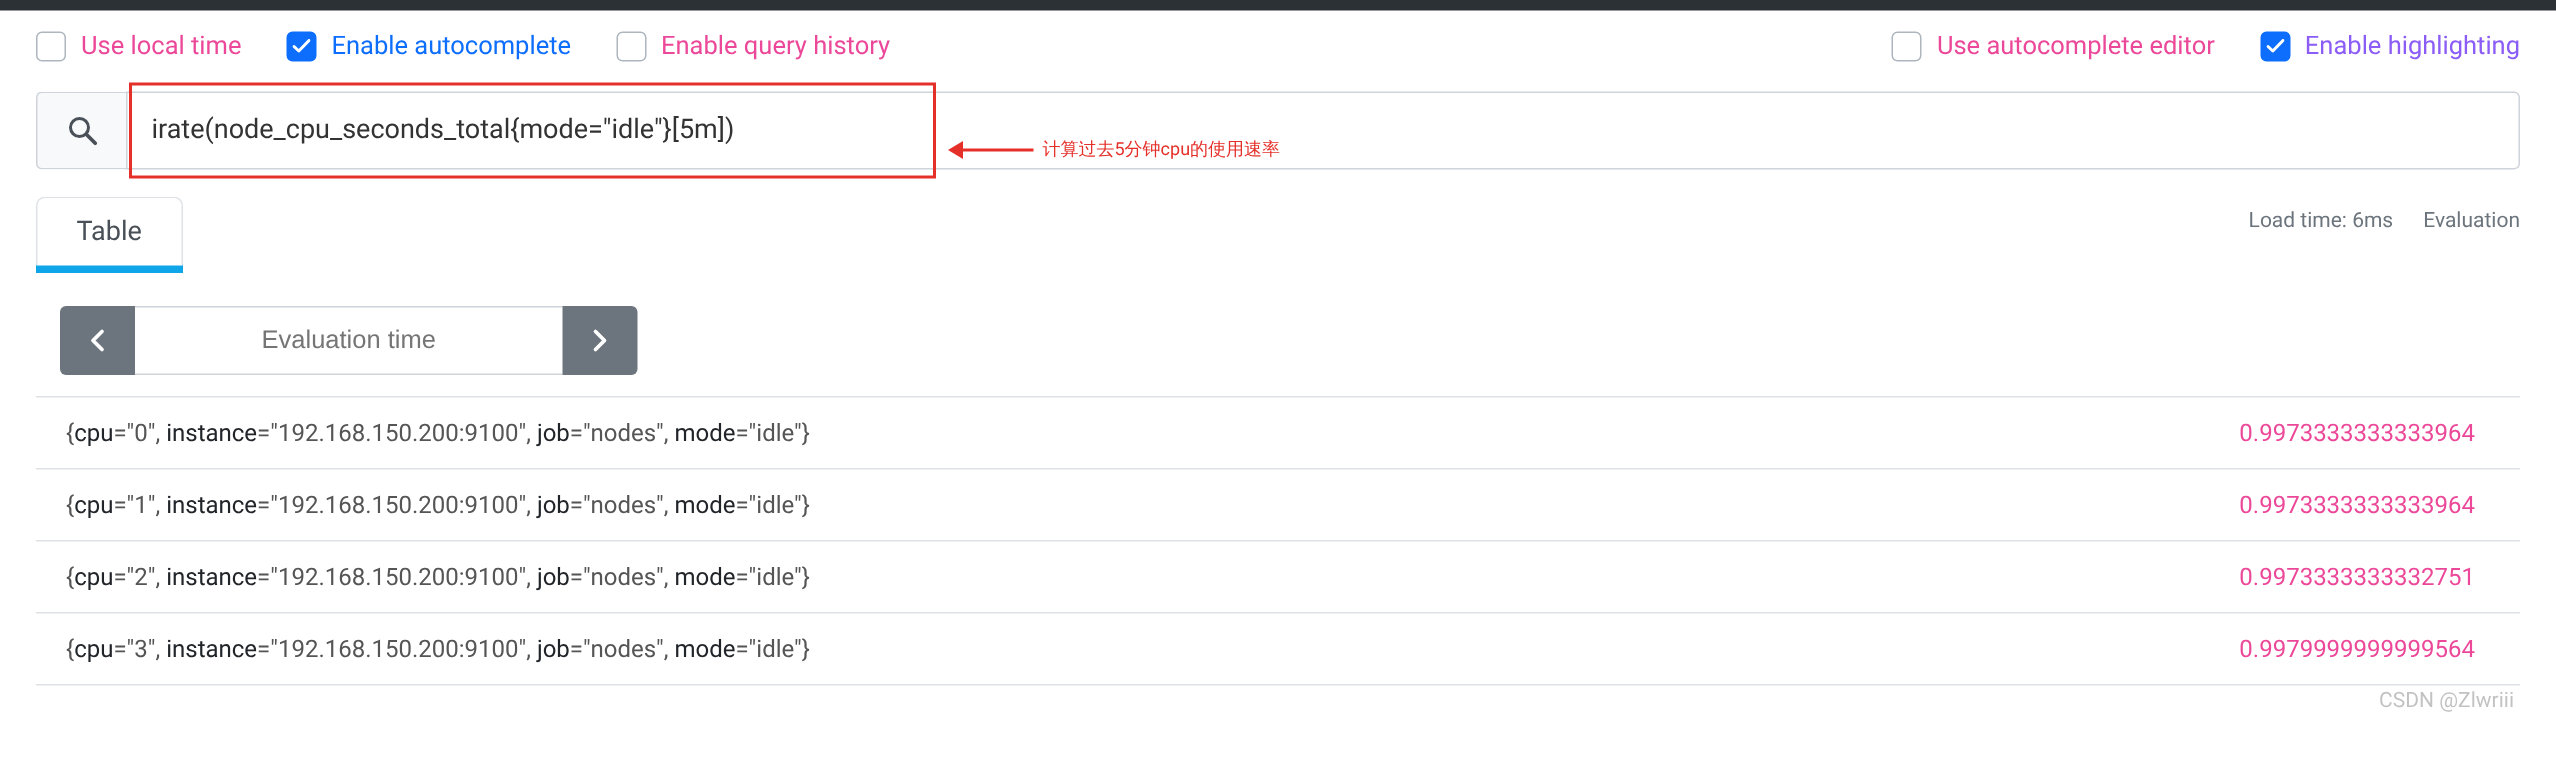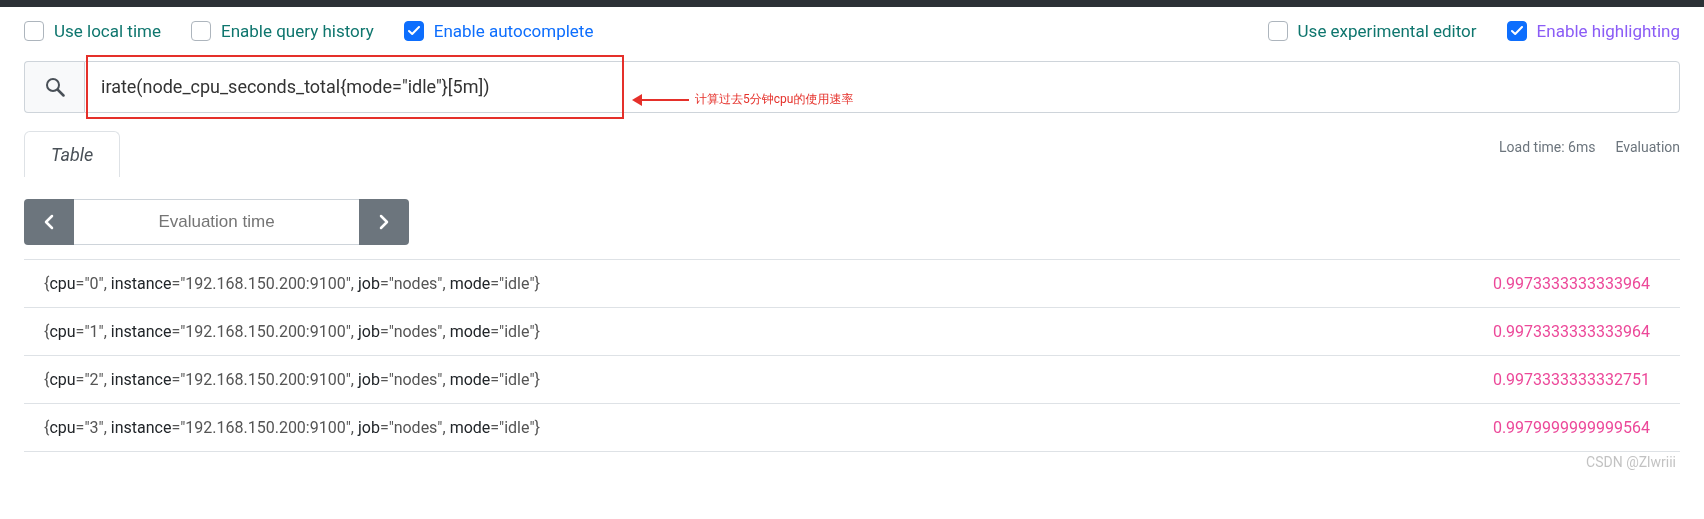--- a/index.html
+++ b/index.html
@@ -37,21 +37,21 @@
     align-items: center;
     justify-content: center;
     background: #fff;
   }
   .checkbox.checked {
     background: #0d6efd;
     border-color: #0d6efd;
   }
   .checkbox.checked svg { display: block; }
   .checkbox svg { display: none; }
-  .cb-label { color: #0f766e; }
+  .cb-label { color: #ec4899; }
   .cb-label.blue { color: #0d6efd; }
   .cb-label.muted { color: #8b5cf6; }
 
   .query-row {
     display: flex;
     align-items: stretch;
     padding: 0 24px;
     margin-top: 10px;
     position: relative;
   }
@@ -113,22 +113,21 @@
 
   .tabs-row {
     display: flex;
     align-items: flex-end;
     padding: 0 24px;
     margin-top: 18px;
     position: relative;
   }
   .tabs {
     display: flex;
-    border-bottom: 1px solid #0ea5e9;
-    font-style: italic;
+    border-bottom: 6px solid #0ea5e9;
   }
   .tab {
     padding: 12px 26px;
     border: 1px solid transparent;
     border-bottom: none;
     border-radius: 6px 6px 0 0;
     cursor: pointer;
     color: #0d6efd;
     font-size: 18px;
     position: relative;
@@ -145,21 +144,21 @@
     top: 8px;
     color: #6c757d;
     font-size: 14px;
     display: flex;
     gap: 20px;
   }
 
   .eval-row {
     display: flex;
     align-items: stretch;
-    padding: 0 24px;
+    padding: 0 40px;
     margin-top: 22px;
   }
   .eval-btn {
     width: 50px;
     height: 46px;
     background: #6c757d;
     color: #fff;
     display: flex;
     align-items: center;
     justify-content: center;
@@ -216,40 +215,40 @@
 
 <div class="options-row">
   <div class="opt-left">
     <label class="checkbox-wrap">
       <span class="checkbox">
         
       </span>
       <span class="cb-label">Use local time</span>
     </label>
     <label class="checkbox-wrap">
-      <span class="checkbox">
-        
-      </span>
-      <span class="cb-label">Enable query history</span>
-    </label>
-    <label class="checkbox-wrap">
       <span class="checkbox checked">
         <svg width="12" height="10" viewBox="0 0 12 10">
             <path d="M1 5 L4.2 8 L11 1" stroke="#fff" stroke-width="2" fill="none" stroke-linecap="round" stroke-linejoin="round"></path>
           </svg>
       </span>
       <span class="cb-label blue">Enable autocomplete</span>
     </label>
-  </div>
-  <div class="opt-right">
     <label class="checkbox-wrap">
       <span class="checkbox">
         
       </span>
-      <span class="cb-label">Use experimental editor</span>
+      <span class="cb-label">Enable query history</span>
+    </label>
+  </div>
+  <div class="opt-right">
+    <label class="checkbox-wrap">
+      <span class="checkbox">
+        
+      </span>
+      <span class="cb-label">Use autocomplete editor</span>
     </label>
     <label class="checkbox-wrap">
       <span class="checkbox checked">
         <svg width="12" height="10" viewBox="0 0 12 10">
             <path d="M1 5 L4.2 8 L11 1" stroke="#fff" stroke-width="2" fill="none" stroke-linecap="round" stroke-linejoin="round"></path>
           </svg>
       </span>
       <span class="cb-label muted">Enable highlighting</span>
     </label>
   </div>

